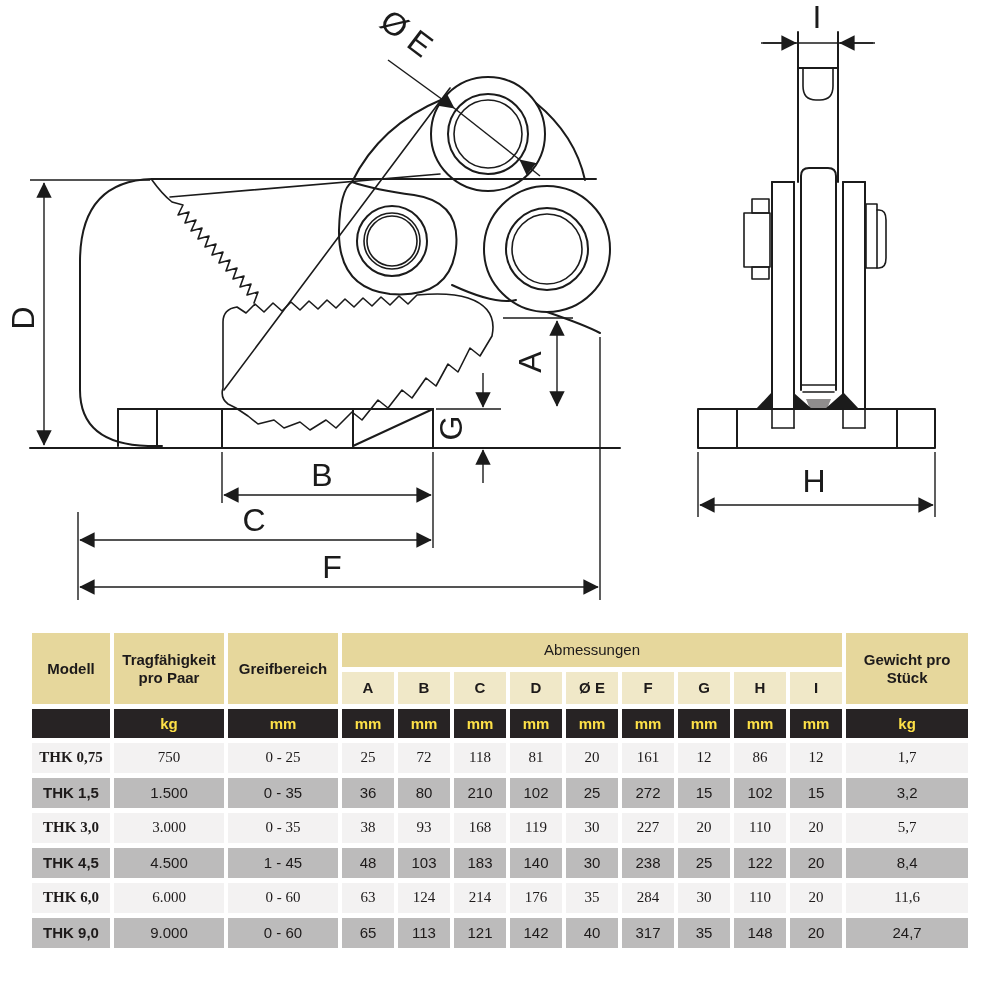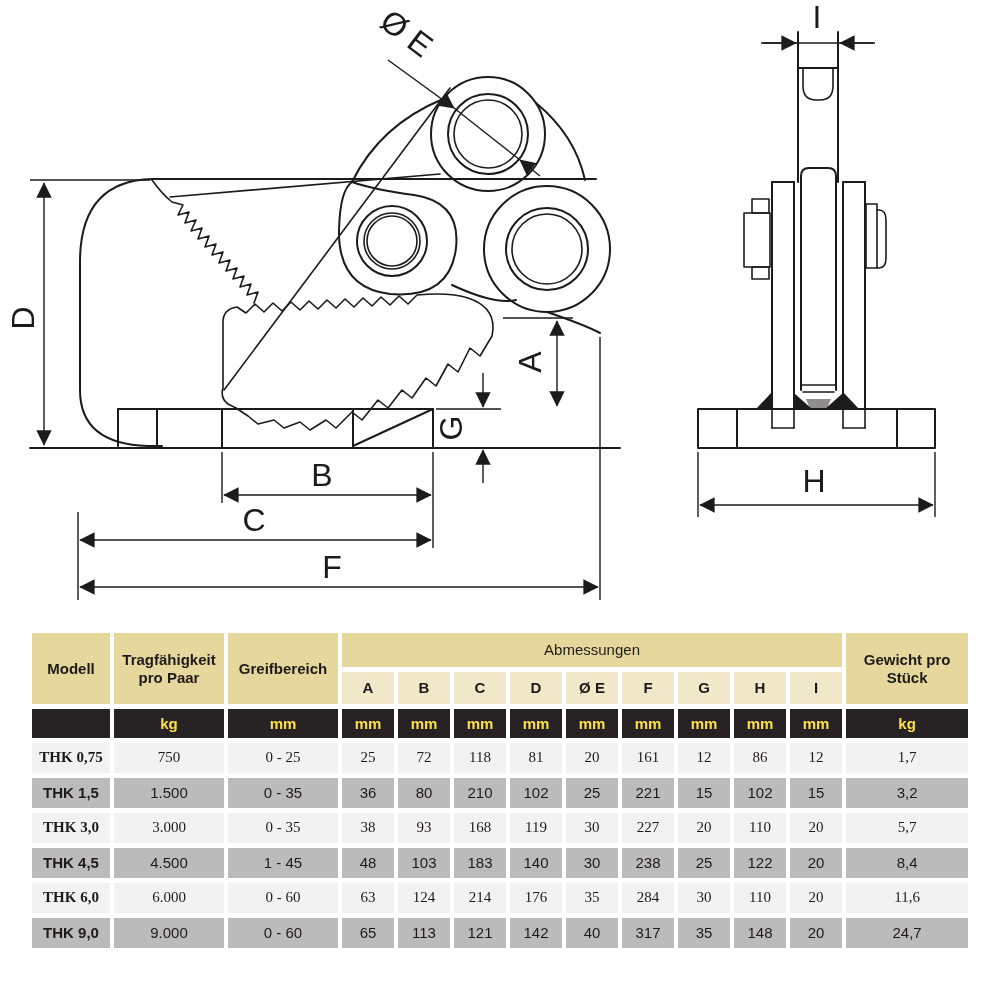--- a/index.html
+++ b/index.html
@@ -267,21 +267,21 @@
       </tr>
       <tr class="dark">
         <td class="model">THK 1,5</td>
         <td>1.500</td>
         <td>0 - 35</td>
         <td>36</td>
         <td>80</td>
         <td>210</td>
         <td>102</td>
         <td>25</td>
-        <td>221</td>
+        <td>272</td>
         <td>15</td>
         <td>102</td>
         <td>15</td>
         <td>3,2</td>
       </tr>
       <tr class="light">
         <td class="model">THK 3,0</td>
         <td>3.000</td>
         <td>0 - 35</td>
         <td>38</td>

